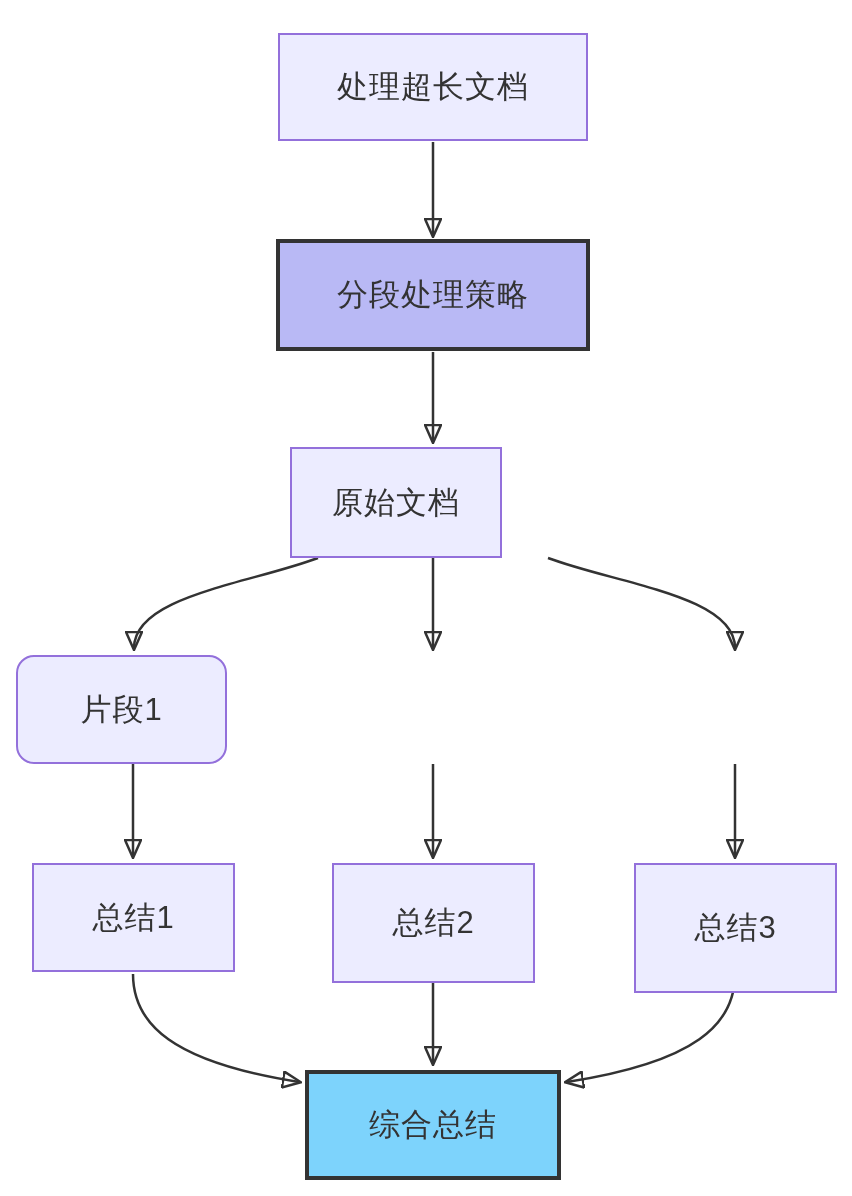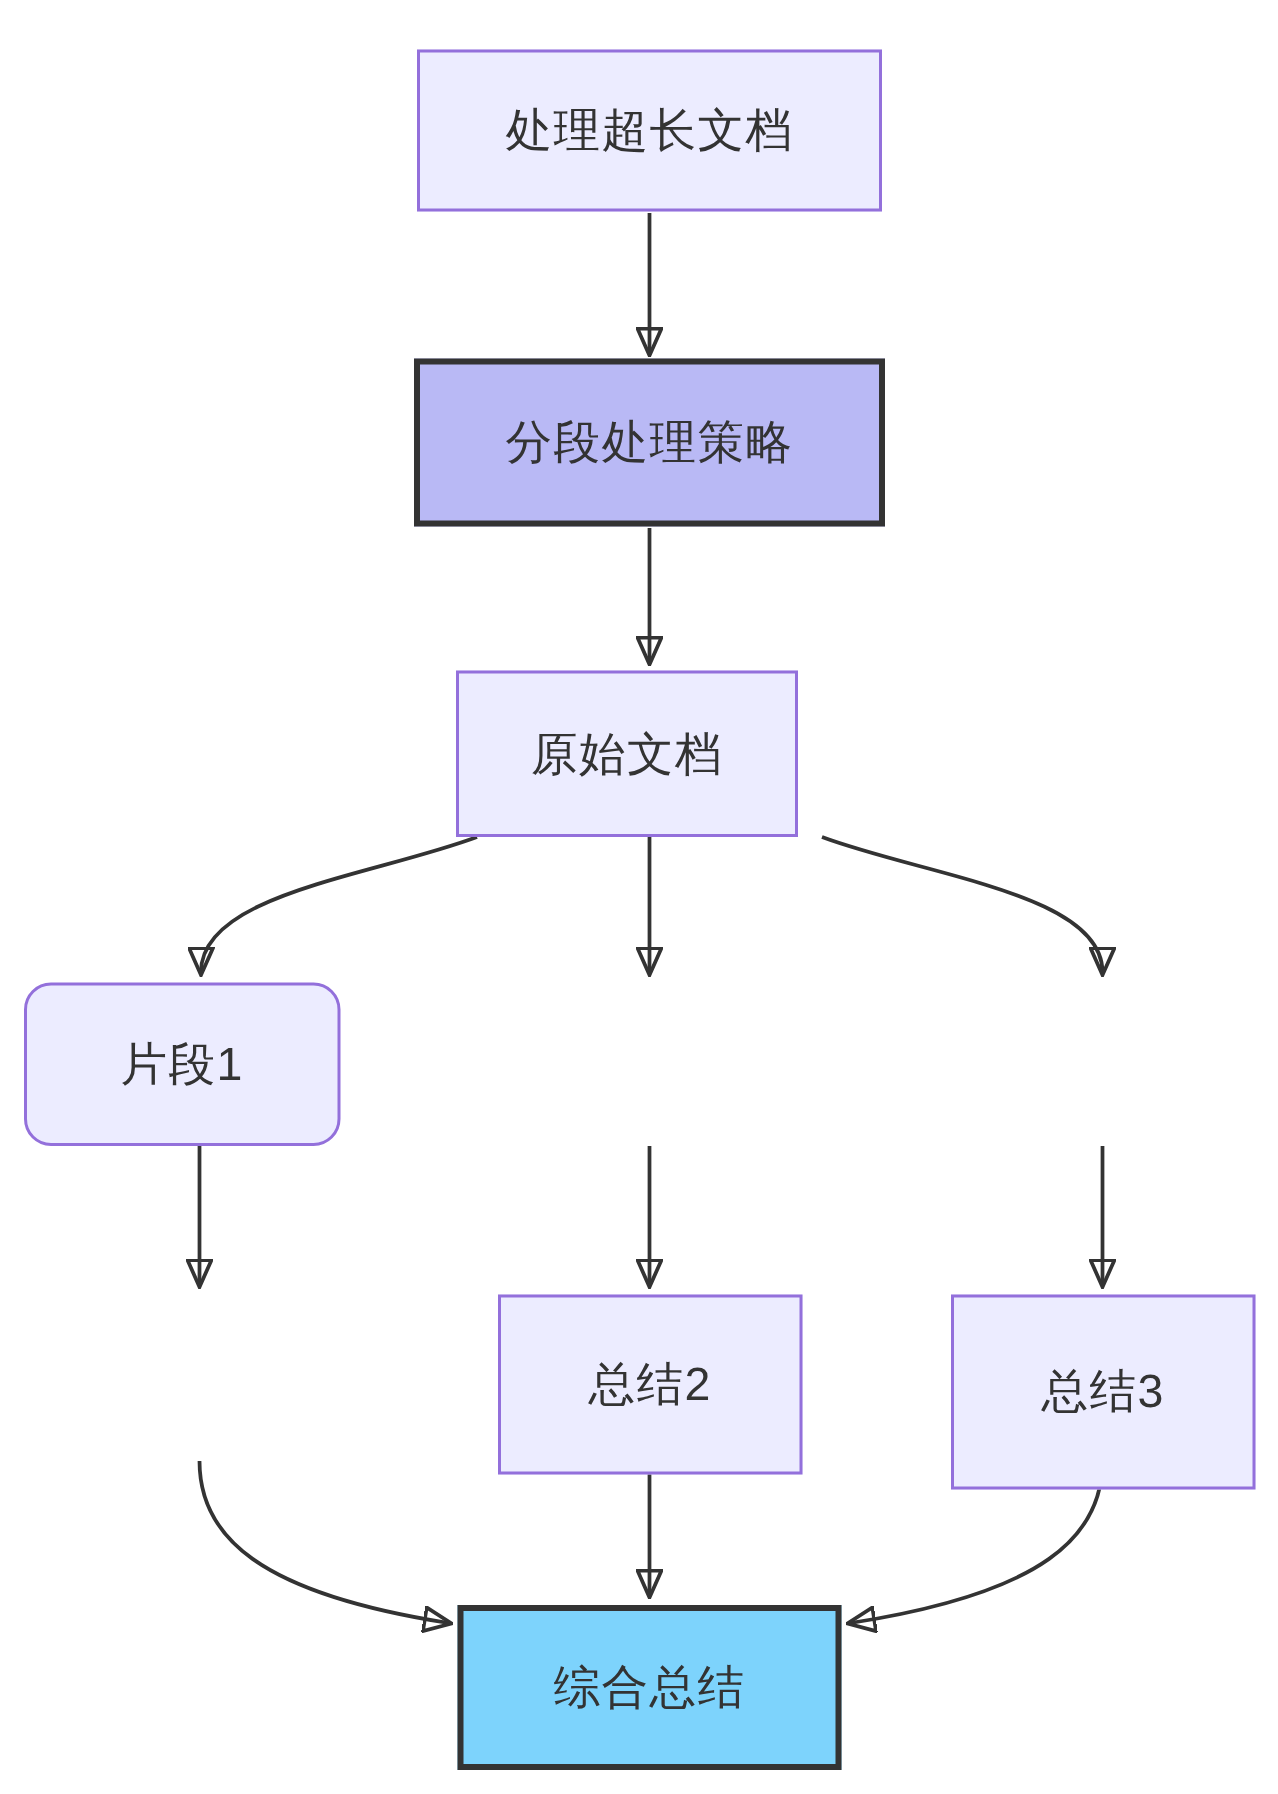--- a/index.html
+++ b/index.html
@@ -45,21 +45,21 @@
     background: #B9B9F5;
     border: 4px solid #333333;
   }
   .node.highlight-green {
     background: #7dd3fc;
     border: 4px solid #333333;
   }
   
   .n-start    { left: 278px; top: 33px;   width: 310px; height: 108px; }
   .n-strategy { left: 276px; top: 239px;  width: 314px; height: 112px; }
-  .n-doc      { left: 304px; top: 447px;  width: 228px; height: 111px; }
+  .n-doc      { left: 290px; top: 447px;  width: 212px; height: 111px; }
   .n-chunk1   { left: 16px;  top: 655px;  width: 211px; height: 109px; border-radius: 18px; }
   .n-chunk2   { left: 332px; top: 655px;  width: 203px; height: 109px; }
   .n-chunk3   { left: 634px; top: 655px;  width: 203px; height: 109px; }
   .n-summary1 { left: 32px;  top: 863px;  width: 203px; height: 109px; }
   .n-summary2 { left: 332px; top: 863px;  width: 203px; height: 120px; }
   .n-summary3 { left: 634px; top: 863px;  width: 203px; height: 130px; }
   .n-final    { left: 305px; top: 1070px; width: 256px; height: 110px; }
 </style>
 </head>
 <body>
@@ -96,20 +96,23 @@
   <div class="node n-doc">
     <span>原始文档</span>
   </div>
 
   <div class="node n-chunk1">
     <span>片段1</span>
   </div>
 
 
 
+  <div class="node n-summary1">
+    <span>总结1</span>
+  </div>
 
   <div class="node n-summary2">
     <span>总结2</span>
   </div>
 
   <div class="node n-summary3">
     <span>总结3</span>
   </div>
 
   <div class="node highlight-green n-final">

